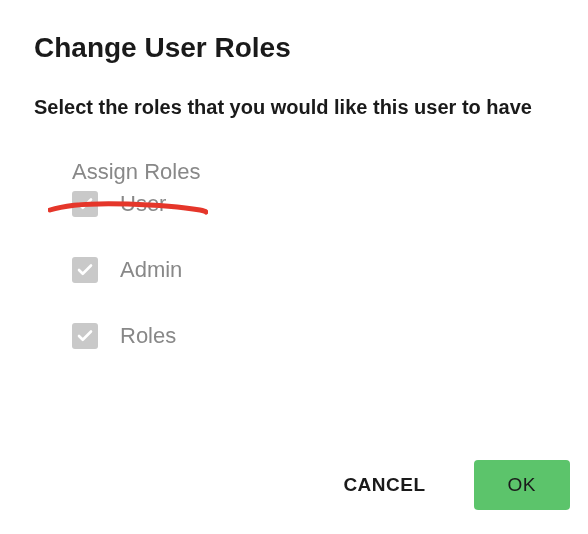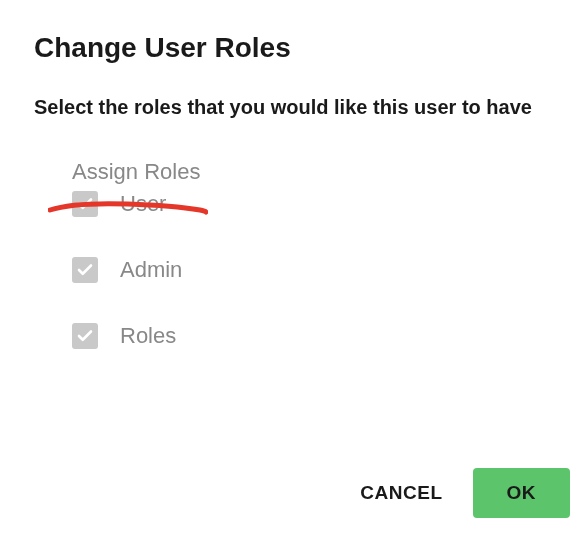--- a/index.html
+++ b/index.html
@@ -67,39 +67,39 @@
     }
     .annotation {
       position: absolute;
       top: 9px;
       left: -24px;
       pointer-events: none;
       z-index: 5;
     }
     .button-row {
       position: absolute;
-      bottom: 16px;
+      bottom: 24px;
       right: 18px;
       display: flex;
       align-items: center;
-      gap: 22px;
+      gap: 40px;
     }
     .btn-cancel {
       font-size: 19px;
       font-weight: 700;
       color: #1a1a1a;
       background: transparent;
       border: none;
       cursor: pointer;
       padding: 14px 8px;
       letter-spacing: 0.5px;
     }
     .btn-ok {
       font-size: 19px;
-      font-weight: 700;
+      font-weight: 400;
       color: #1a1a1a;
       background: #5cc46b;
       border: none;
       cursor: pointer;
       padding: 14px 34px;
       border-radius: 4px;
       letter-spacing: 0.5px;
     }
   </style>
 </head>

